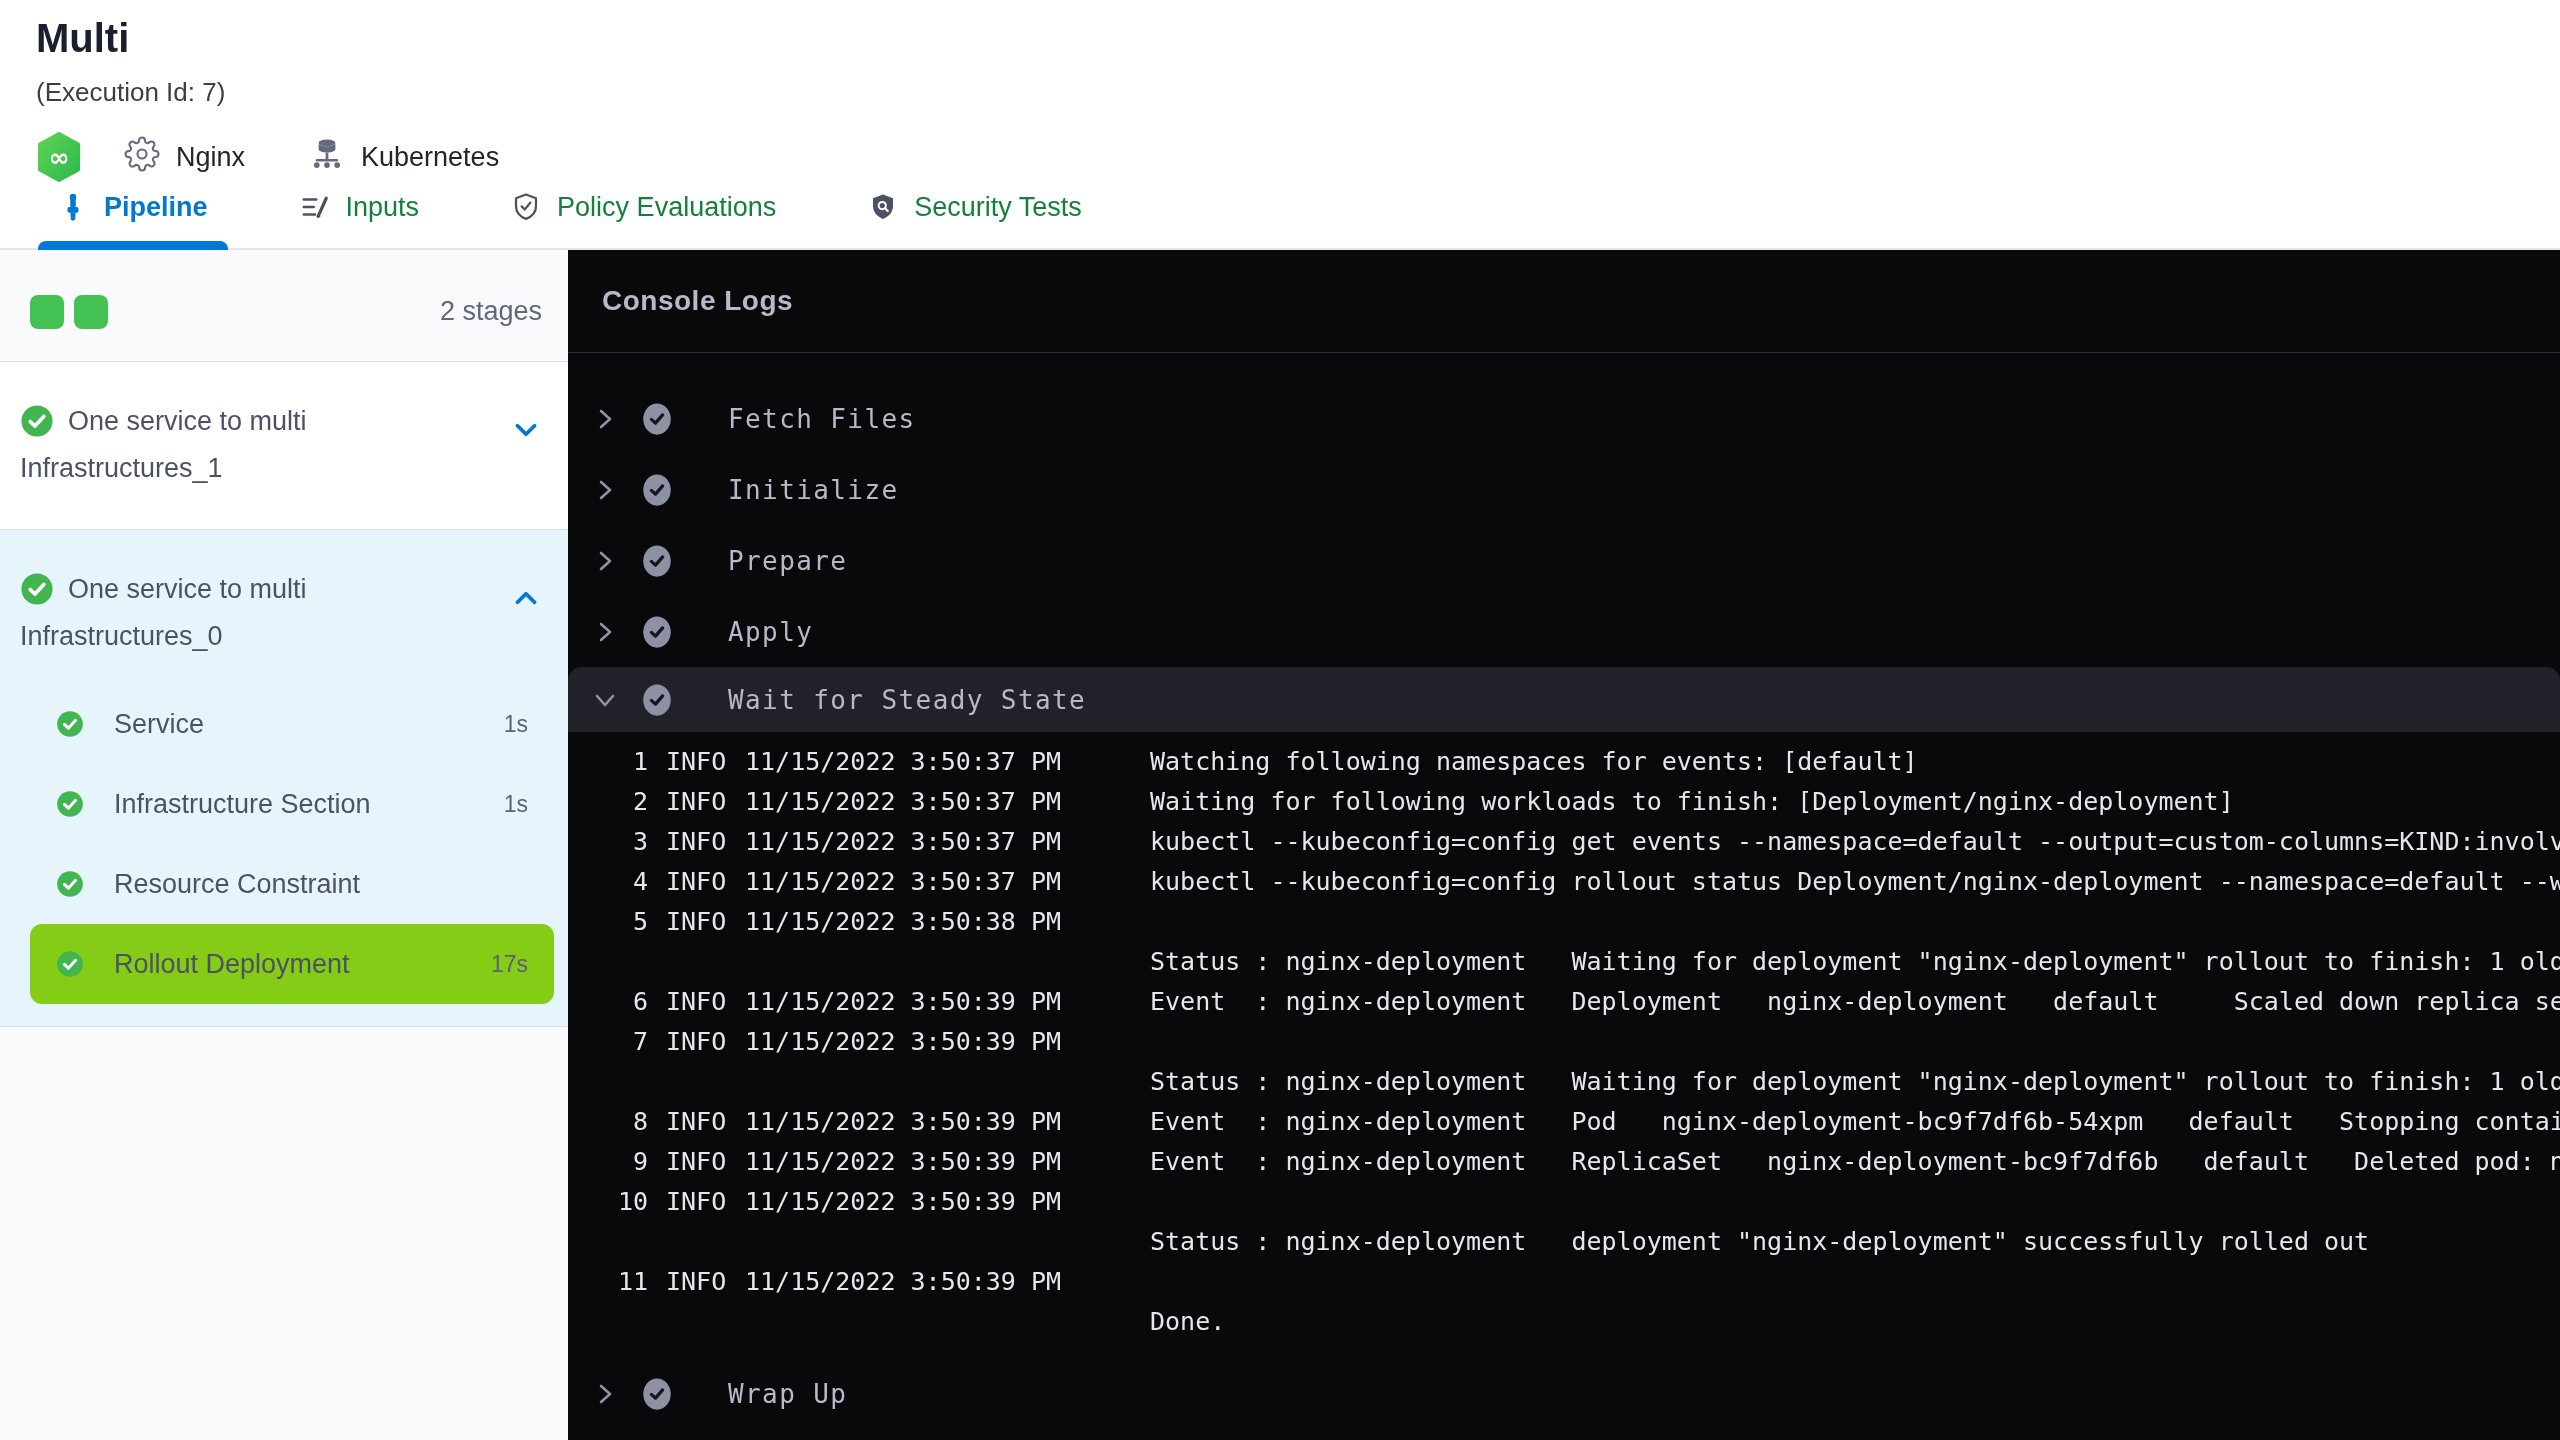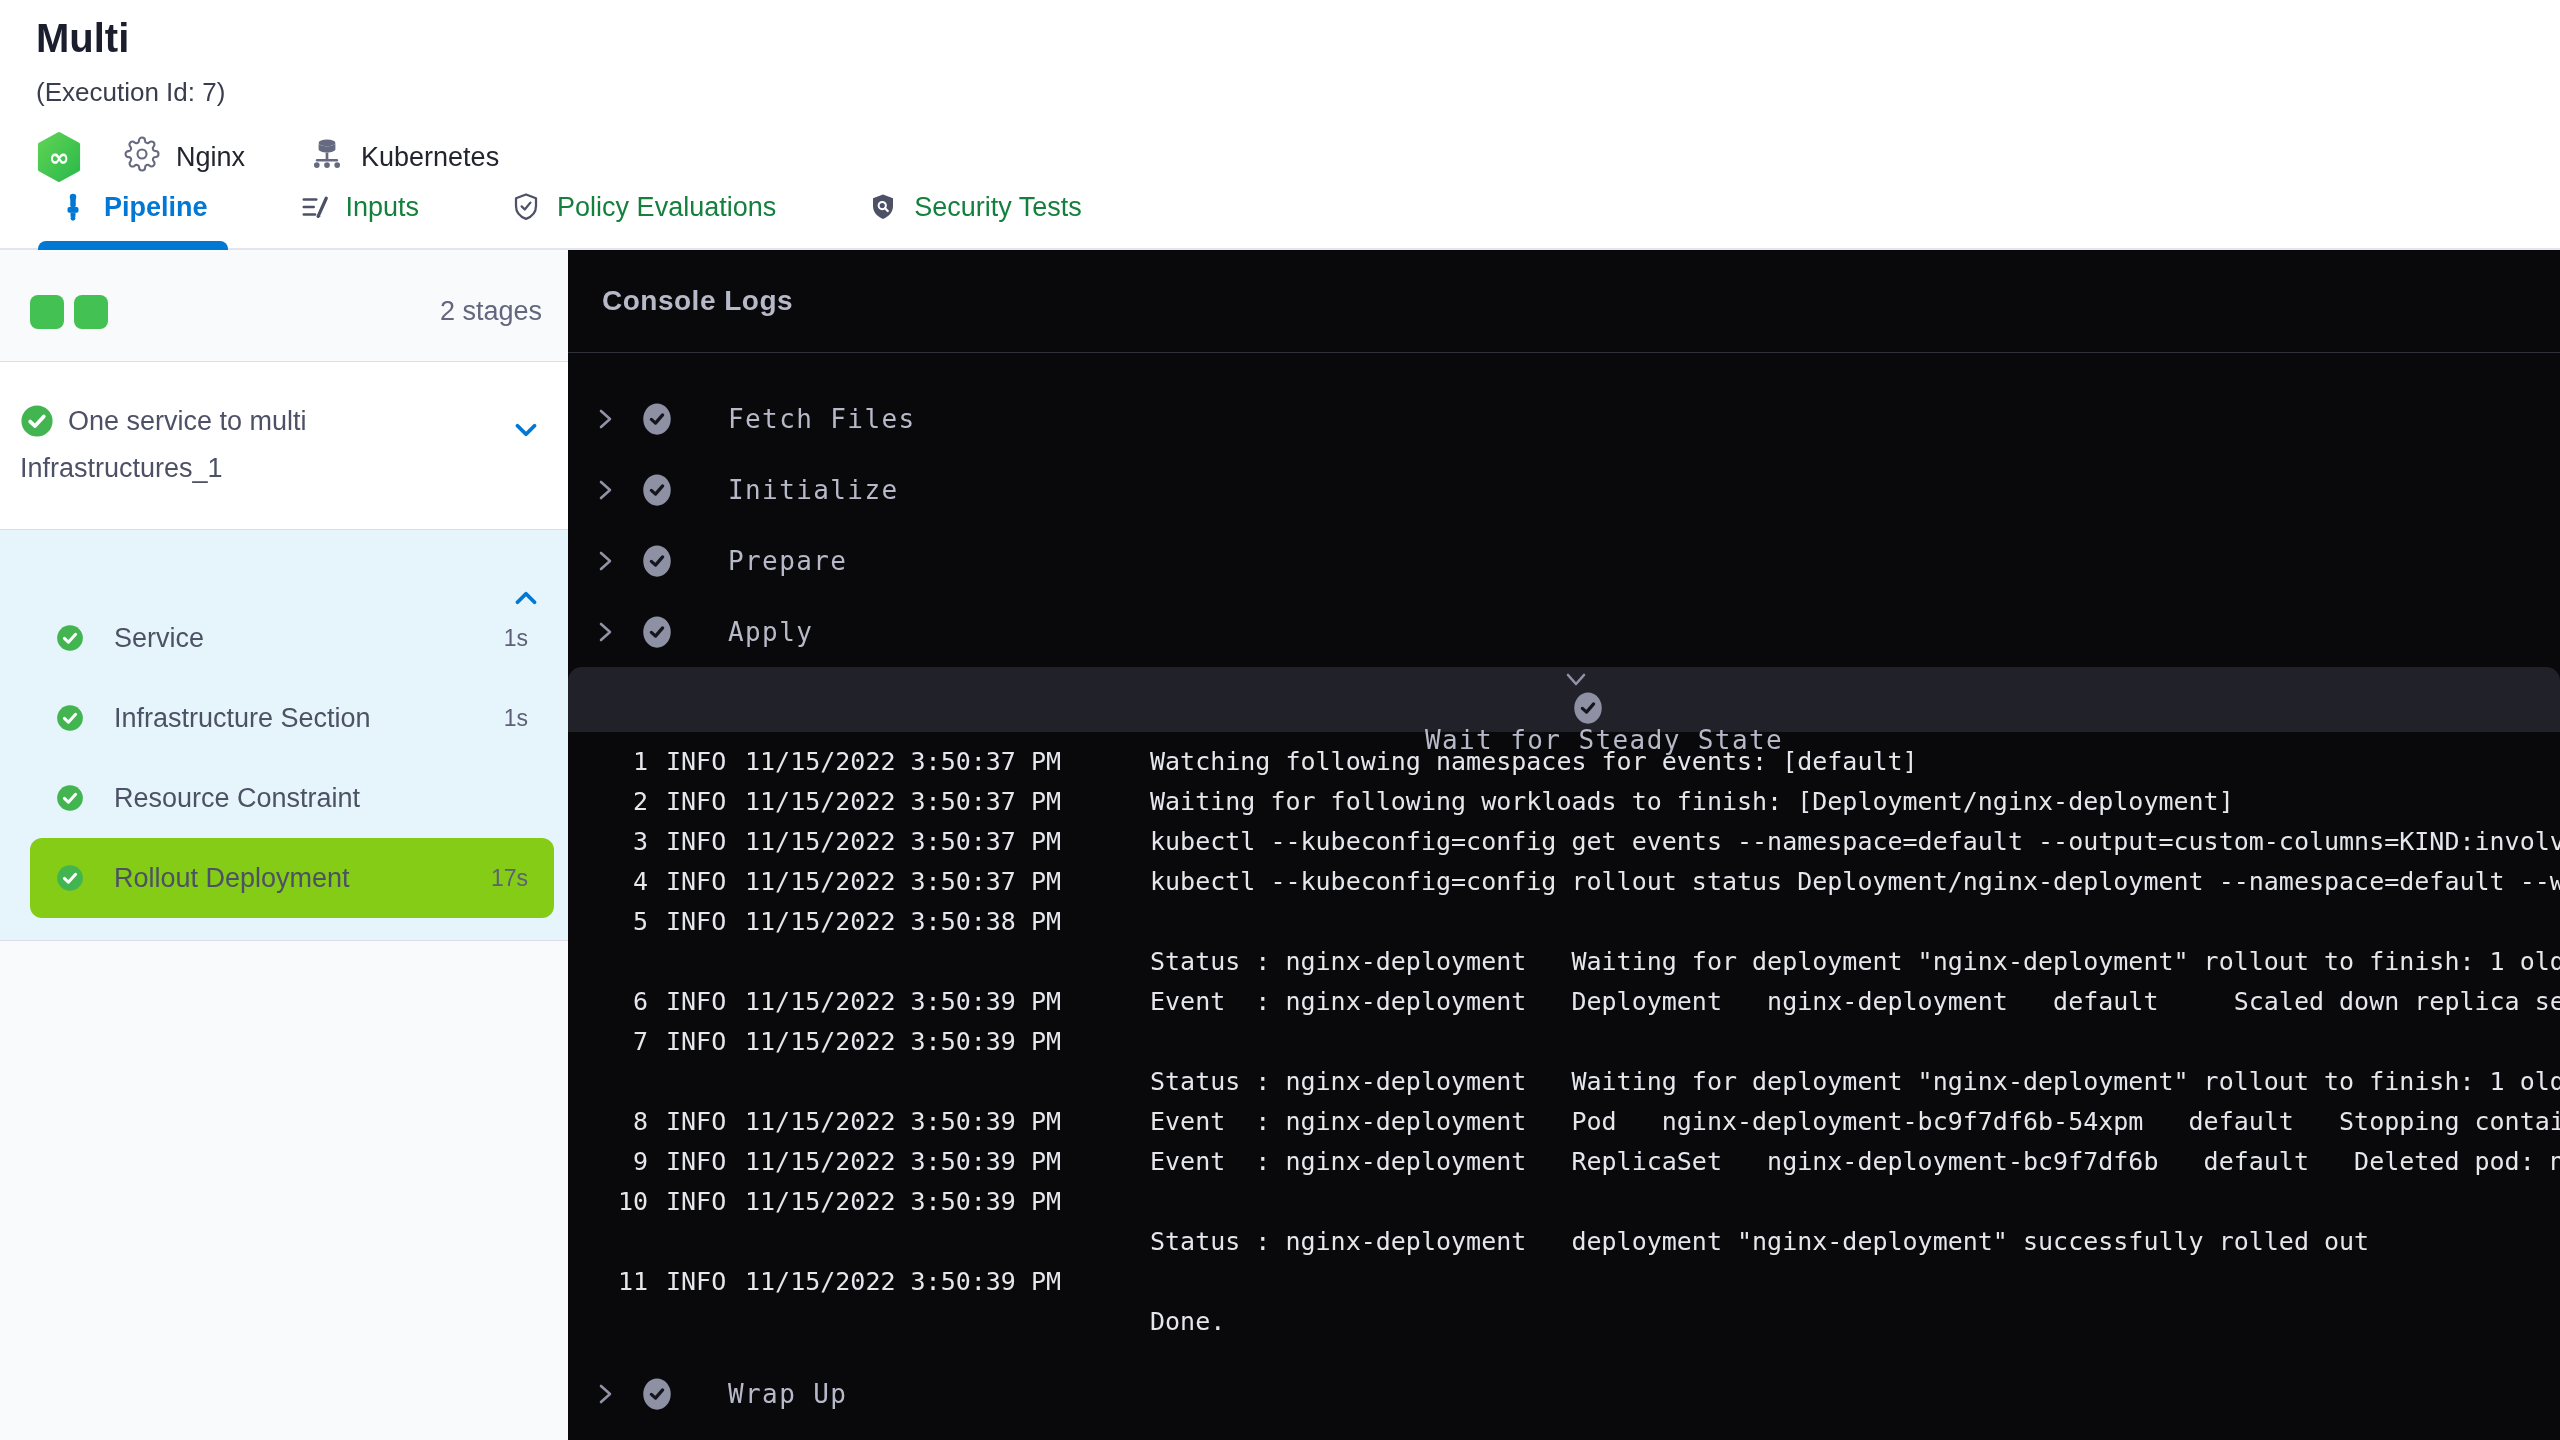--- a/index.html
+++ b/index.html
@@ -45,21 +45,21 @@
   .step-duration { font-size:23px; color:#5d6076; }
   .sidebar-fill { flex:1; background:#f9fafc; border-top:1px solid #dcdde8; }
   
   .console { flex:1; background:#09090c; overflow:hidden; display:flex; flex-direction:column; }
   .console-header { height:103px; flex:none; display:flex; align-items:center; padding-left:34px; border-bottom:1px solid #2f303b; font-weight:700; font-size:28px; color:#b7b9c8; letter-spacing:.5px; }
   .console-body { flex:1; padding-top:30px; overflow:hidden; }
   .console-step { display:flex; align-items:center; height:71px; padding-left:24px; font-family:"DejaVu Sans Mono", monospace; font-size:26px; letter-spacing:1.4px; color:#b7b9c8; cursor:pointer; }
   .console-step .cchev { width:26px; display:flex; justify-content:center; }
   .console-step .ccheck { display:flex; margin-left:24px; }
   .console-step .clabel { margin-left:56px; white-space:pre; }
-  .console-step.expanded { background:#212229; border-radius:14px 14px 0 0; height:65px;flex-direction:column; }
+  .console-step.expanded { background:#212229; border-radius:14px 14px 0 0; height:65px; }
   .log-lines { padding:10px 0 8px 0; font-family:"DejaVu Sans Mono", monospace; font-size:25px; color:#e6e7ed; }
   .log-row { display:flex; height:40px; line-height:40px; white-space:pre; }
   .log-no { flex:0 0 80px; text-align:right; }
   .log-level { flex:0 0 62px; margin-left:18px; }
   .log-time { flex:0 0 334px; margin-left:17px; }
   .log-msg { flex:1; margin-left:71px; overflow:hidden; }
   .wrapup-space { height:8px; }
 </style>
 </head>
 <body>
@@ -171,20 +171,24 @@
               <polyline points="7.2 12.4 10.6 15.6 16.8 8.8" fill="none" stroke="#ffffff" stroke-width="2.6" stroke-linecap="round" stroke-linejoin="round"></polyline>
             </svg></span><span>One service to multi Infrastructures_1</span></div>
       <span class="stage-chevron">
         <svg width="32" height="32" viewBox="0 0 30 30" fill="none" stroke="#0278d5" stroke-width="3.6" stroke-linecap="round" stroke-linejoin="round">
             <polyline points="7 11 15 19 23 11"></polyline>
           </svg>
       </span>
     </div>
 
     <div class="stage-card expanded">
+      <div class="stage-title"><span class="sicon"><svg width="34" height="34" viewBox="0 0 24 24">
+              <circle cx="12" cy="12" r="11" fill="#42b450"></circle>
+              <polyline points="7.2 12.4 10.6 15.6 16.8 8.8" fill="none" stroke="#ffffff" stroke-width="2.6" stroke-linecap="round" stroke-linejoin="round"></polyline>
+            </svg></span><span>One service to multi Infrastructures_0</span></div>
       <span class="stage-chevron">
         <svg width="32" height="32" viewBox="0 0 30 30" fill="none" stroke="#0278d5" stroke-width="3.6" stroke-linecap="round" stroke-linejoin="round">
             <polyline points="7 19 15 11 23 19"></polyline>
           </svg>
       </span>
       <div class="steps" id="stage-steps">
           <div class="step-row">
             <span class="step-icon">
               <svg width="28" height="28" viewBox="0 0 24 24">
                 <circle cx="12" cy="12" r="11" fill="#42b450"></circle>

